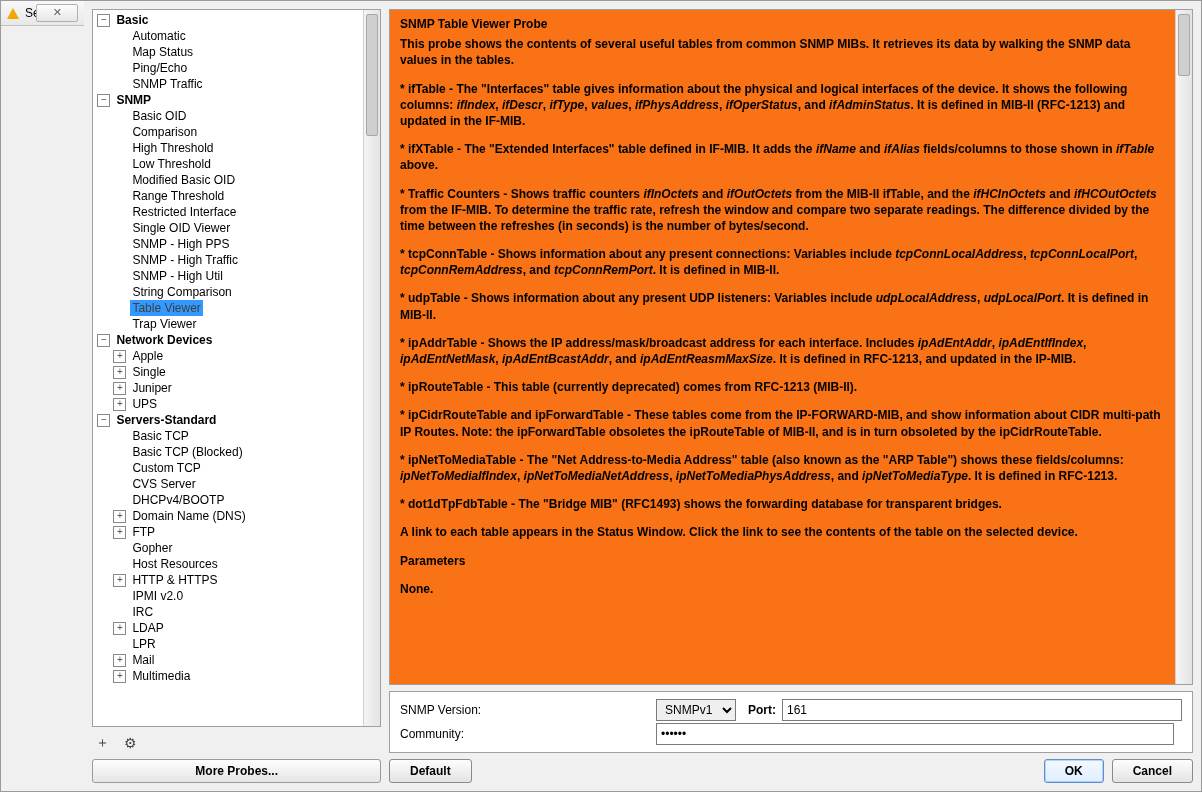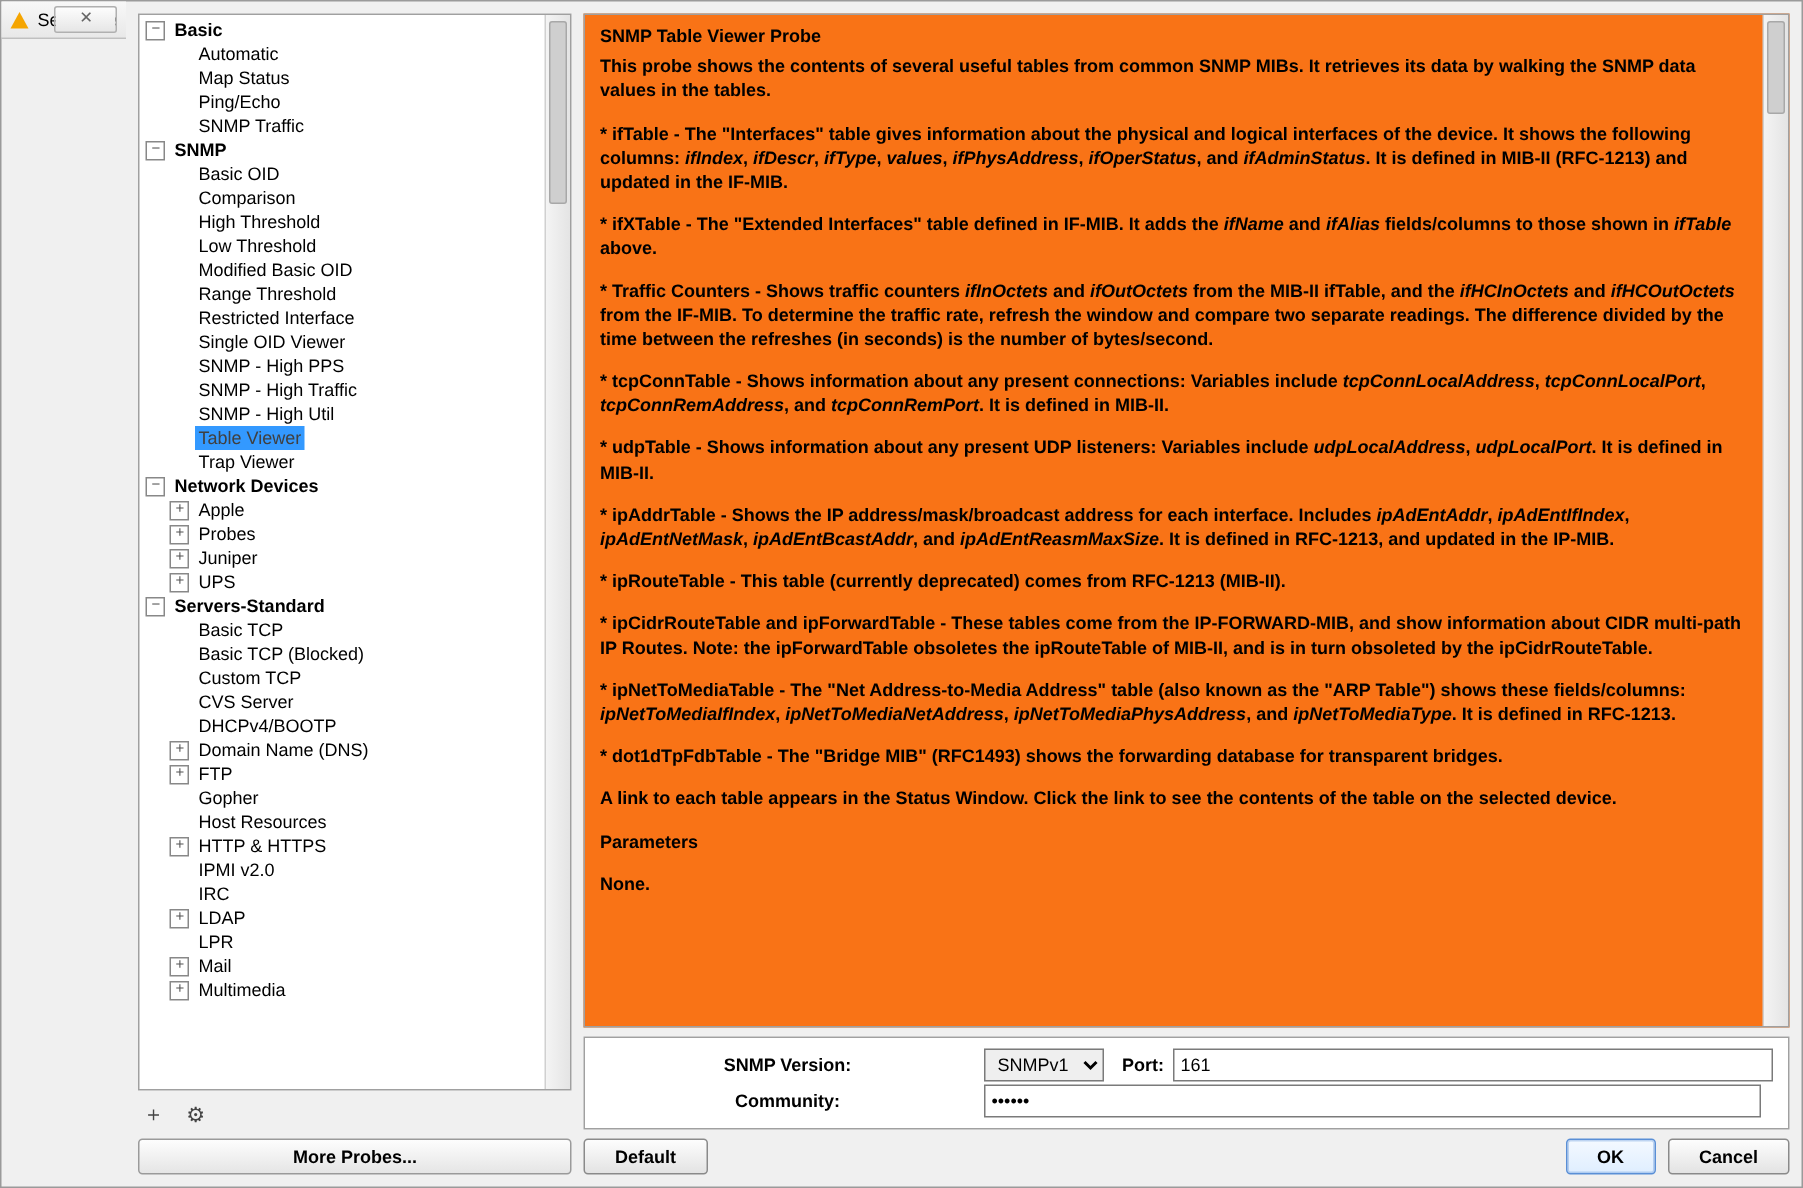--- a/index.html
+++ b/index.html
@@ -26,21 +26,21 @@
 .toolbar-row { display:flex; align-items:center; gap:8px; }
 .icon-btn { width:20px; height:20px; display:flex; align-items:center; justify-content:center; font-size:14px; color:#444; cursor:pointer; border-radius:3px; }
 .wide-btn { border:1px solid #9a9a9a; background:linear-gradient(#fdfdfd,#e5e5e5); border-radius:3px; padding:4px 24px; font-size:12px; font-weight:bold; cursor:pointer; }
 .right-col { flex:1; display:flex; flex-direction:column; gap:6px; }
 .desc-box { flex:1; border:1px solid #a0a0a0; background:#f97316; display:flex; }
 .desc-scroll { flex:1; padding:6px 10px; overflow:auto; font-size:12px; line-height:1.35; }
 .desc-scroll h3 { margin:0 0 4px 0; font-size:12px; font-weight:bold; }
 .desc-scroll p { margin:0 0 12px 0; font-weight:bold; }
 .params-box { border:1px solid #a0a0a0; background:#fff; padding:6px 10px; }
 .param-row { display:flex; align-items:center; gap:6px; height:24px; }
-.param-row .plabel { width:250px; text-align:center; font-size:12px; font-weight:bold; }
+.param-row .plabel { width:250px; text-align:left; font-size:12px; font-weight:normal; }
 .param-row select, .param-row input[type=text], .param-row input[type=password] { border:1px solid #7a7a7a; font-size:12px; padding:1px 4px; height:18px; box-sizing:content-box; }
 .param-row select { width:70px; }
 .port-input { width:390px; }
 .comm-input { width:508px; }
 .button-row { display:flex; align-items:flex-start; gap:8px; }
 .btn { border:1px solid #8a8a8a; background:linear-gradient(#fdfdfd,#e3e3e3); border-radius:3px; padding:4px 20px; font-size:12px; font-weight:bold; cursor:pointer; min-width:50px; }
 .btn.primary { background:linear-gradient(#f4f9ff,#dfeeff); border-color:#5a8fd6; box-shadow:0 0 0 1px rgba(90,143,214,.35) inset; }
 .spacer { flex:1; }
 </style>
 </head>
@@ -159,20 +159,26 @@
                   </li>
                   <li>
                     <div class="row">
                       <span class="toggle empty"></span>
                       <span class="lbl">SNMP - High Util</span>
                     </div>
                   </li>
                   <li>
                     <div class="row">
                       <span class="toggle empty"></span>
+                      <span class="lbl">String Comparison</span>
+                    </div>
+                  </li>
+                  <li>
+                    <div class="row">
+                      <span class="toggle empty"></span>
                       <span class="lbl selected">Table Viewer</span>
                     </div>
                   </li>
                   <li>
                     <div class="row">
                       <span class="toggle empty"></span>
                       <span class="lbl">Trap Viewer</span>
                     </div>
                   </li>
                 </ul>
@@ -185,21 +191,21 @@
                 <ul>
                   <li>
                     <div class="row">
                       <span class="toggle">+</span>
                       <span class="lbl">Apple</span>
                     </div>
                   </li>
                   <li>
                     <div class="row">
                       <span class="toggle">+</span>
-                      <span class="lbl">Probes</span>
+                      <span class="lbl">Single</span>
                     </div>
                   </li>
                   <li>
                     <div class="row">
                       <span class="toggle">+</span>
                       <span class="lbl">Juniper</span>
                     </div>
                   </li>
                   <li>
                     <div class="row">

